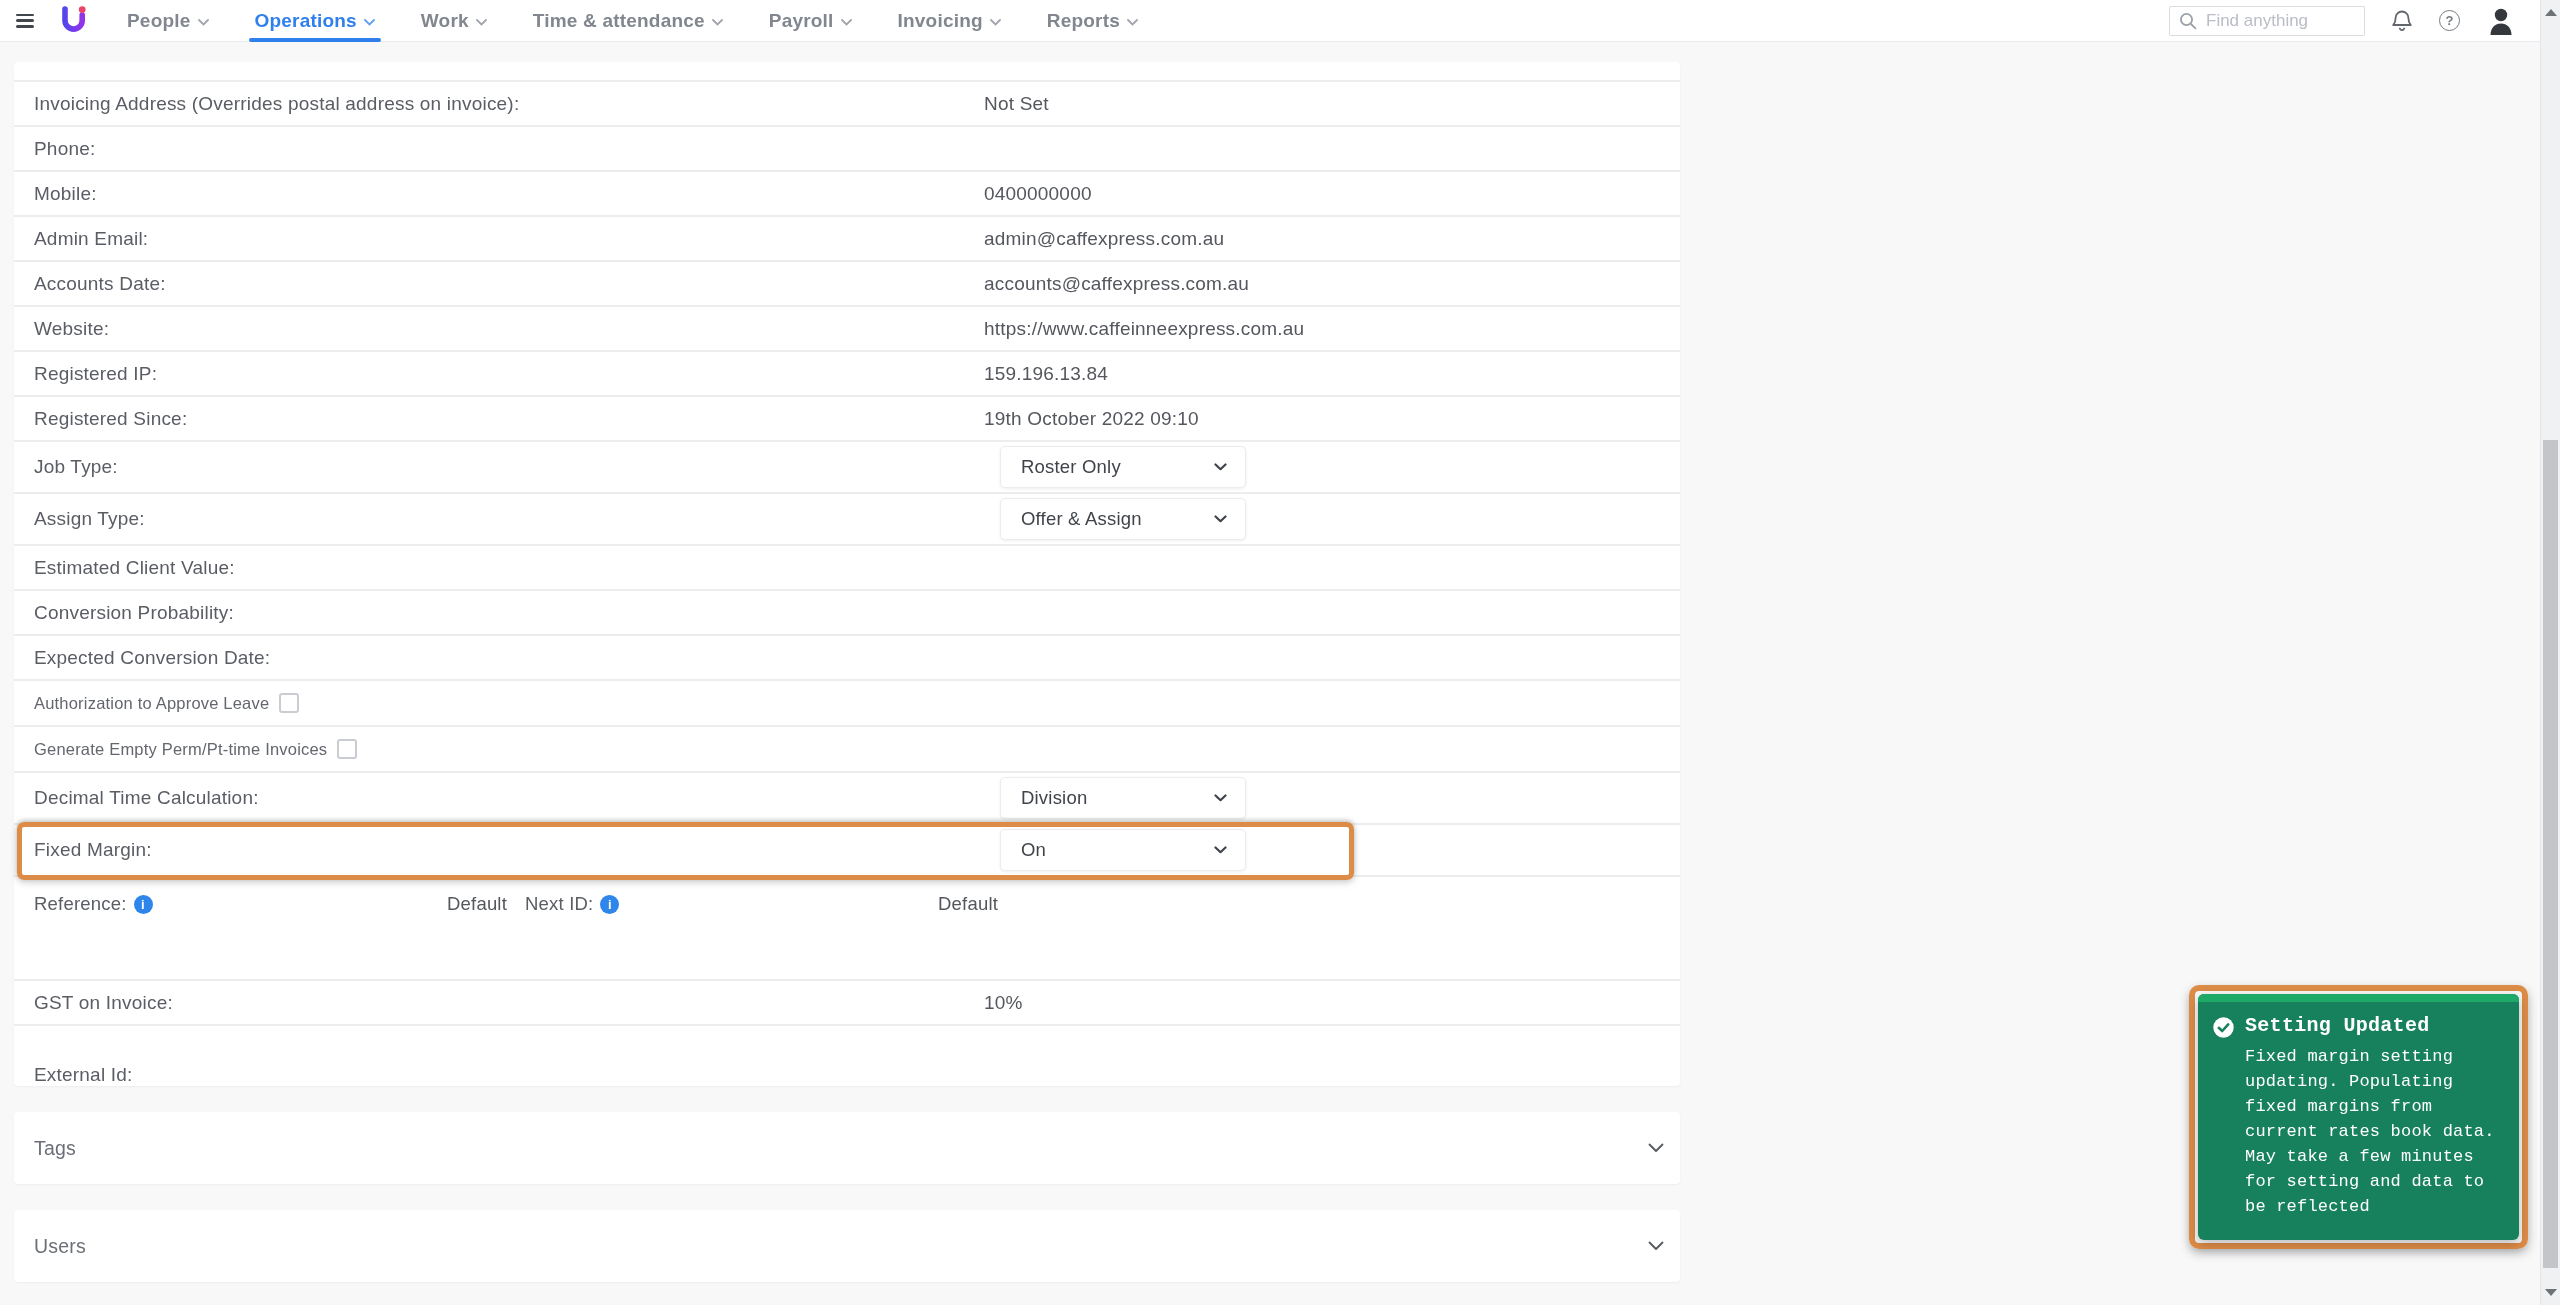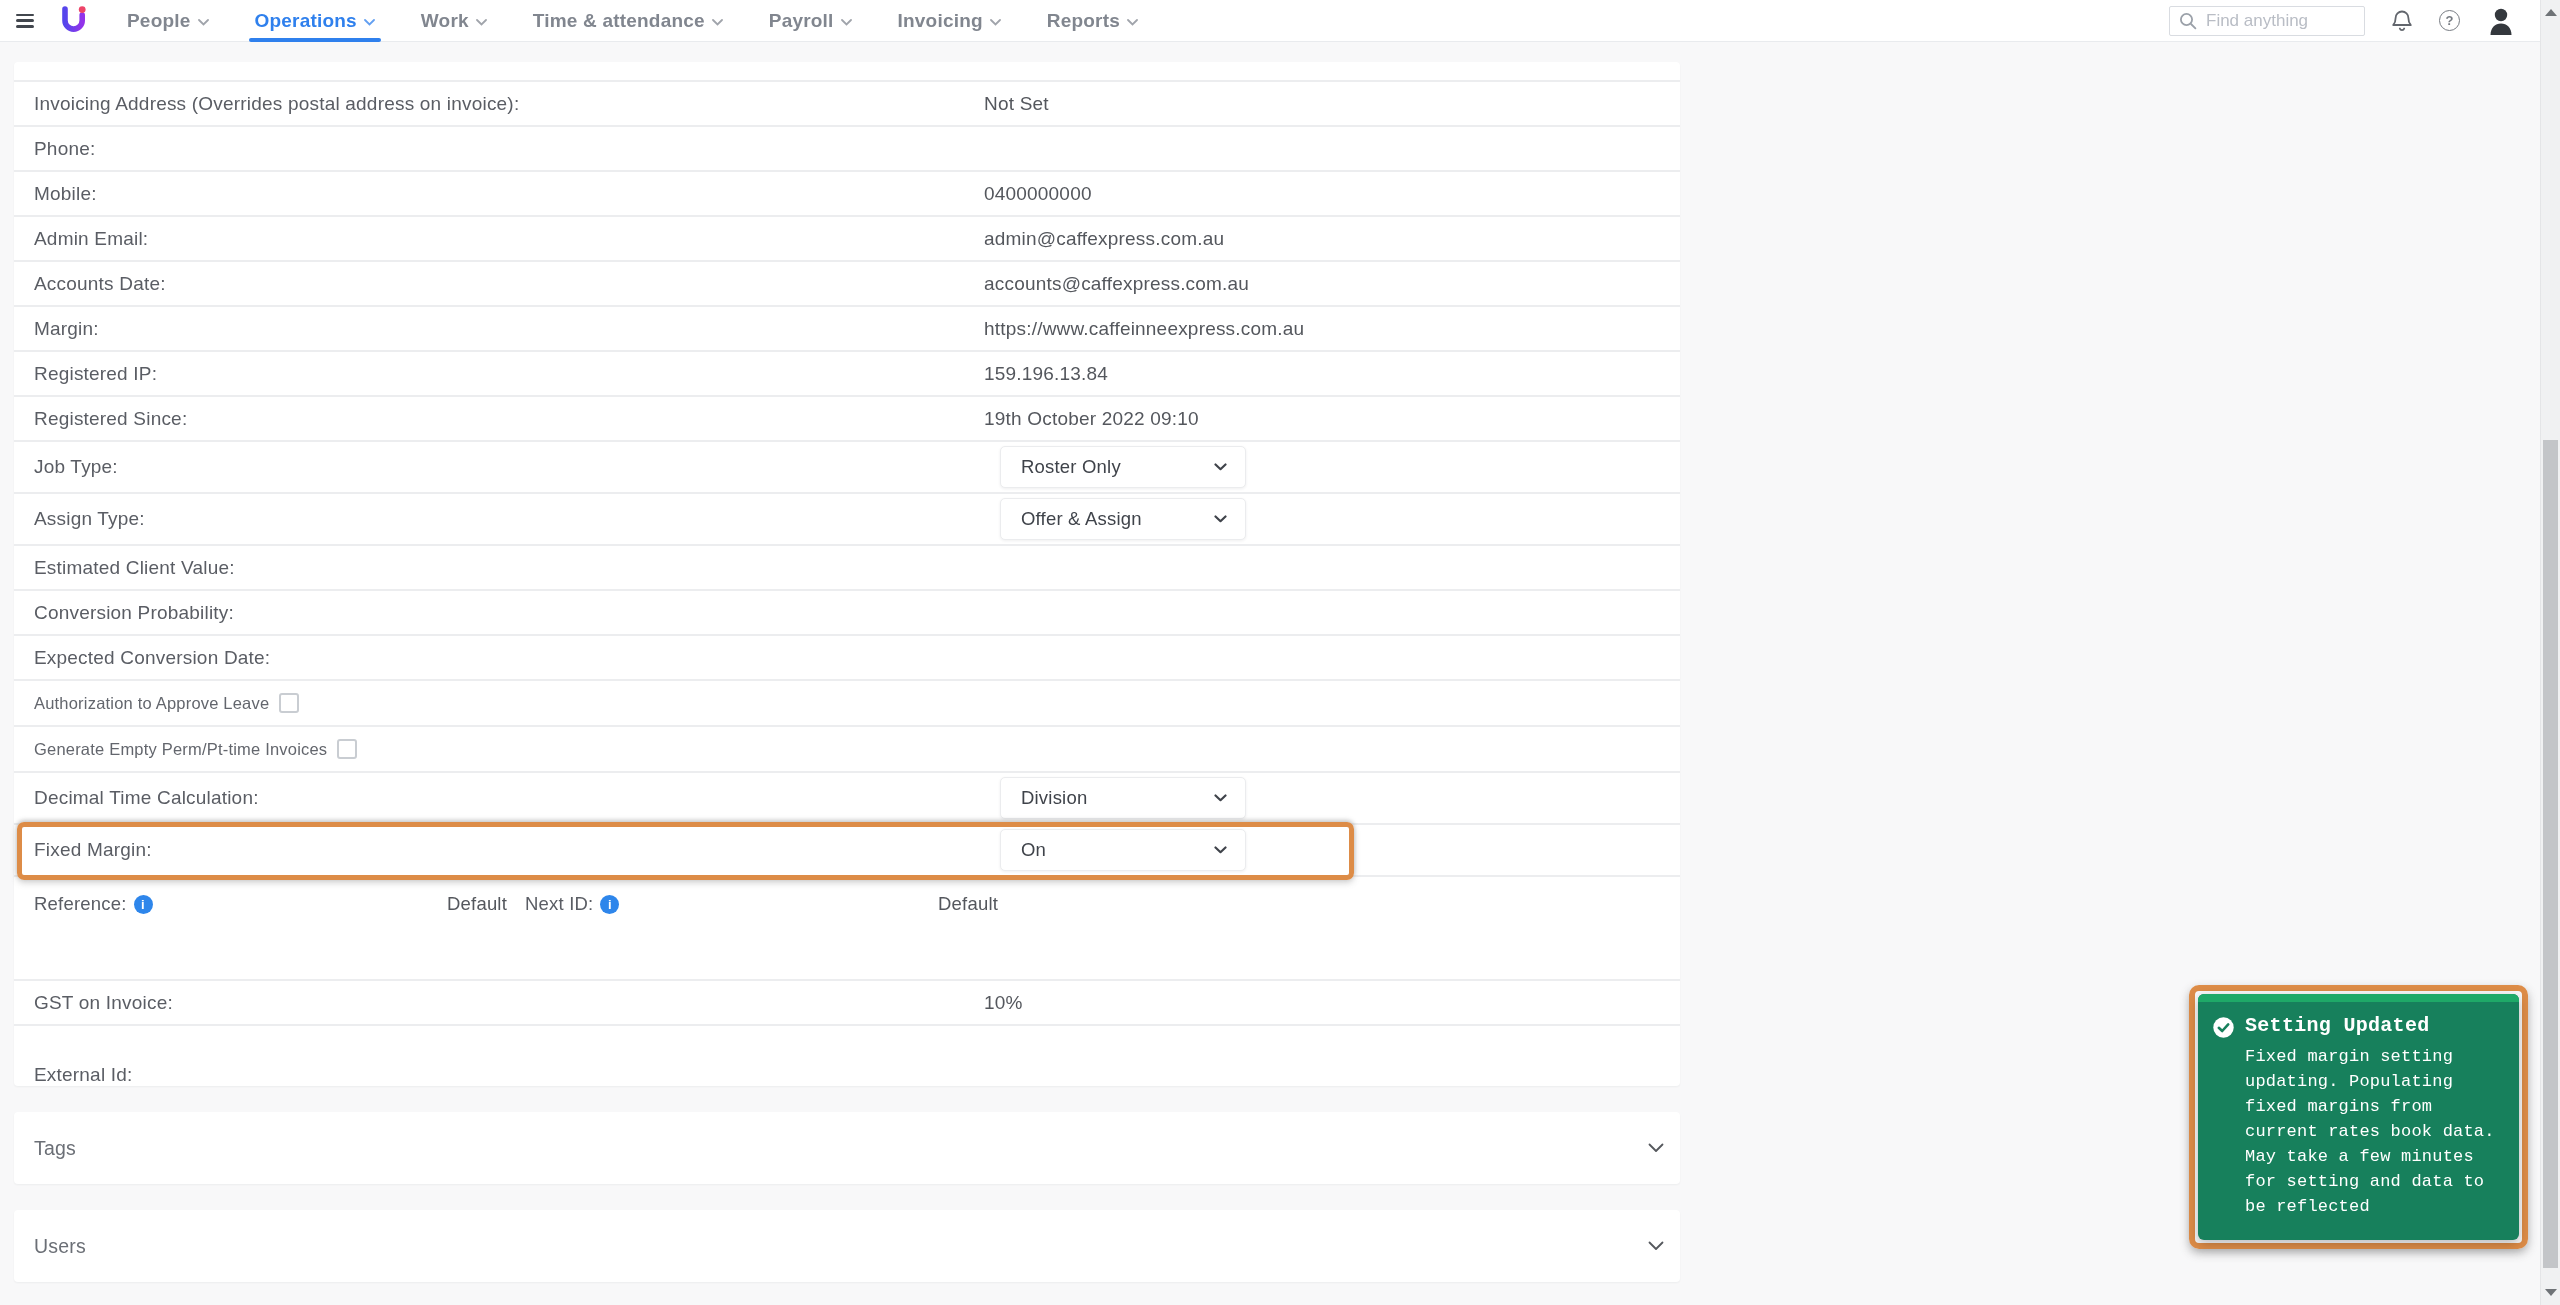--- a/index.html
+++ b/index.html
@@ -238,21 +238,21 @@
       <div class="row-label">Admin Email:</div>
       <div class="row-value">admin@caffexpress.com.au</div>
     </div>
 
     <div class="row">
       <div class="row-label">Accounts Date:</div>
       <div class="row-value">accounts@caffexpress.com.au</div>
     </div>
 
     <div class="row">
-      <div class="row-label">Margin:</div>
+      <div class="row-label">Website:</div>
       <div class="row-value">https://www.caffeinneexpress.com.au</div>
     </div>
 
     <div class="row">
       <div class="row-label">Registered IP:</div>
       <div class="row-value">159.196.13.84</div>
     </div>
 
     <div class="row">
       <div class="row-label">Registered Since:</div>

